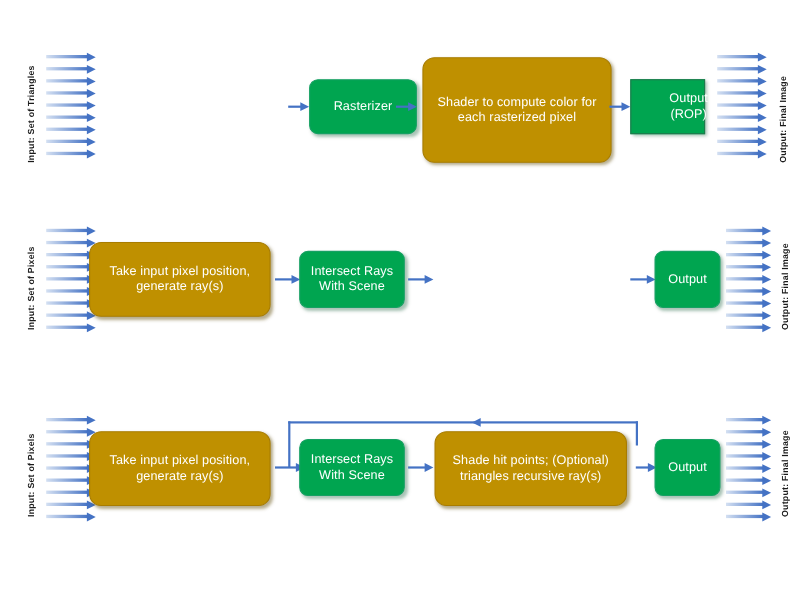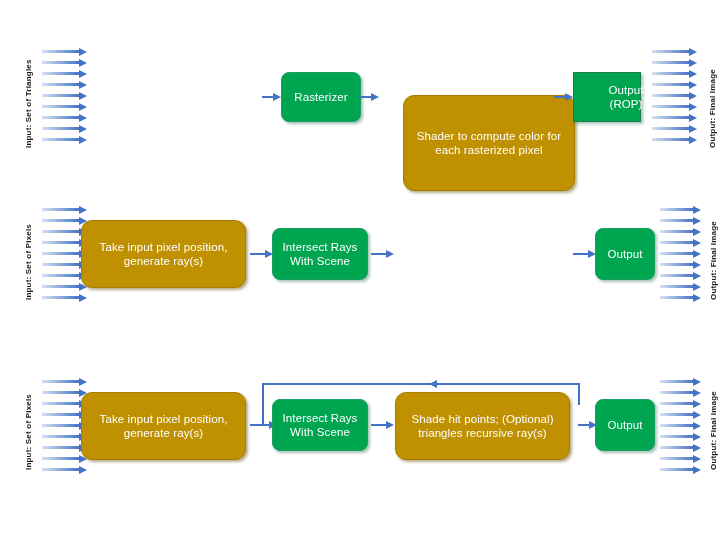--- a/index.html
+++ b/index.html
@@ -57,27 +57,27 @@
     <i style="top:46px;width:38px;"></i>
       <i style="top:57px;width:38px;"></i>
     <i style="top:68px;width:38px;"></i>
       <i style="top:79px;width:38px;"></i>
     <i style="top:90px;width:38px;"></i>
   </div>
 
 
   <div class="conn" style="left:262px;top:96px;width:12px;"></div>
 
-  <div class="box green" style="left:281px;top:72px;width:80px;height:50px;font-size:11.5px;">
+  <div class="box green" style="left:281px;top:72px;width:98px;height:50px;font-size:11.5px;">
     <span>Rasterizer</span>
   </div>
 
   <div class="conn" style="left:360px;top:96px;width:12px;"></div>
 
-  <div class="box gold" style="left:403px;top:52px;width:172px;height:96px;font-size:11.5px;margin-top:43px;">
+  <div class="box gold" style="left:384px;top:52px;width:172px;height:96px;font-size:11.5px;">
     <span style="padding:0 10px;">Shader to compute color for each rasterized pixel</span>
   </div>
 
   <div class="conn" style="left:554px;top:96px;width:12px;"></div>
 
   <div class="box green sharp" style="left:573px;top:72px;width:68px;height:50px;font-size:11.5px;padding-left:38px;">
     <span>Output (ROP)</span>
   </div>
 
   <div class="fan" style="left:652px;top:48px;width:46px;height:96px;">

